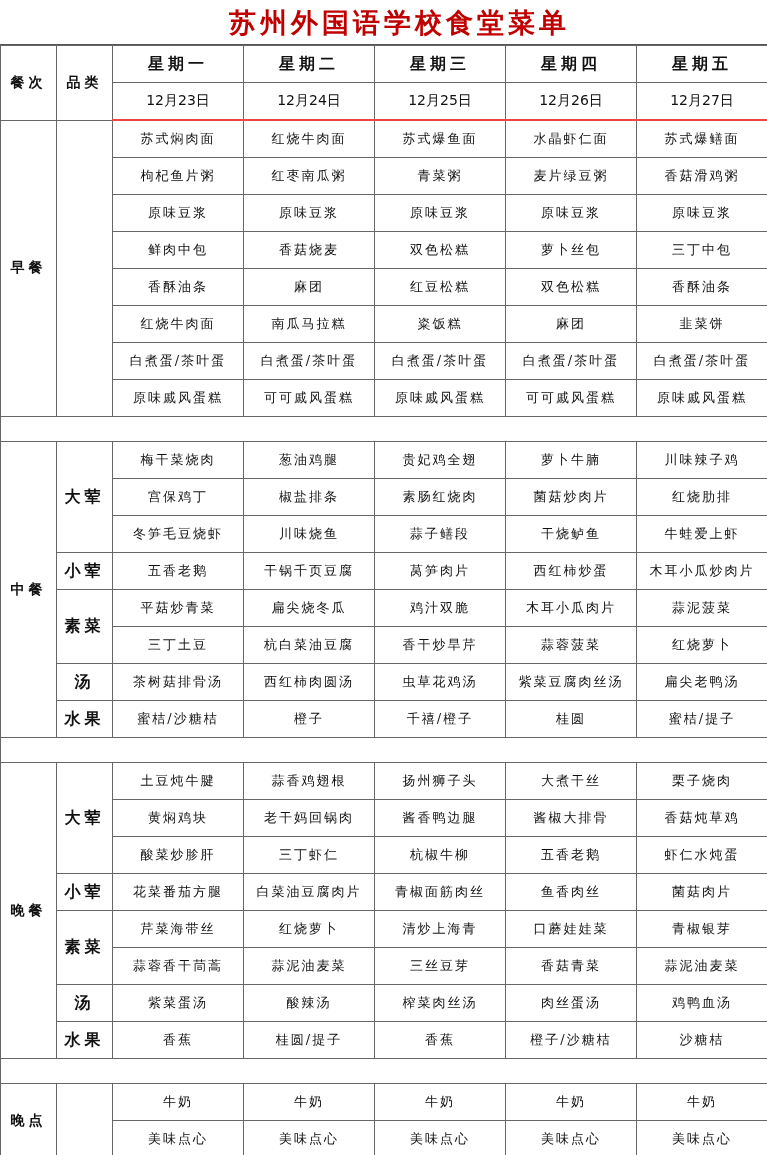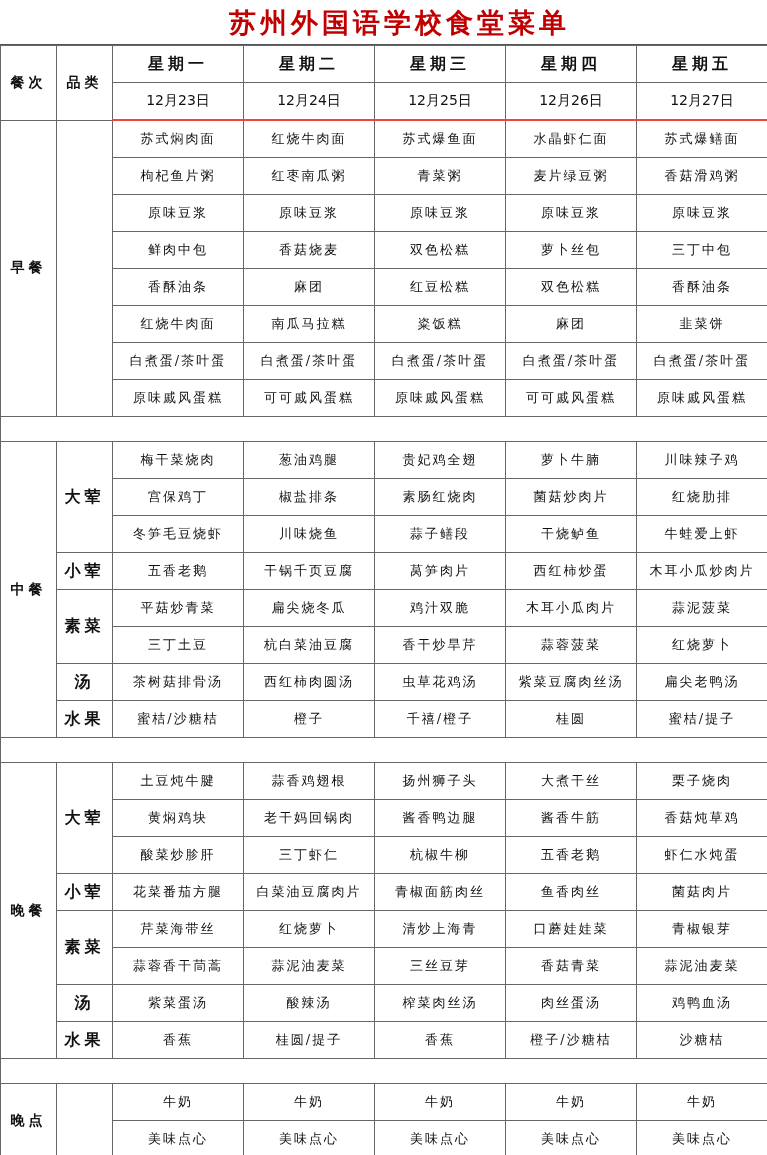--- a/index.html
+++ b/index.html
@@ -188,21 +188,21 @@
         <td class="dish">土豆炖牛腱</td>
         <td class="dish">蒜香鸡翅根</td>
         <td class="dish">扬州狮子头</td>
         <td class="dish">大煮干丝</td>
         <td class="dish">栗子烧肉</td>
       </tr>
       <tr>
         <td class="dish">黄焖鸡块</td>
         <td class="dish">老干妈回锅肉</td>
         <td class="dish">酱香鸭边腿</td>
-        <td class="dish">酱香牛筋</td>
+        <td class="dish">酱椒大排骨</td>
         <td class="dish">香菇炖草鸡</td>
       </tr>
       <tr>
         <td class="dish">酸菜炒胗肝</td>
         <td class="dish">三丁虾仁</td>
         <td class="dish">杭椒牛柳</td>
         <td class="dish">五香老鹅</td>
         <td class="dish">虾仁水炖蛋</td>
       </tr>
       <tr>

